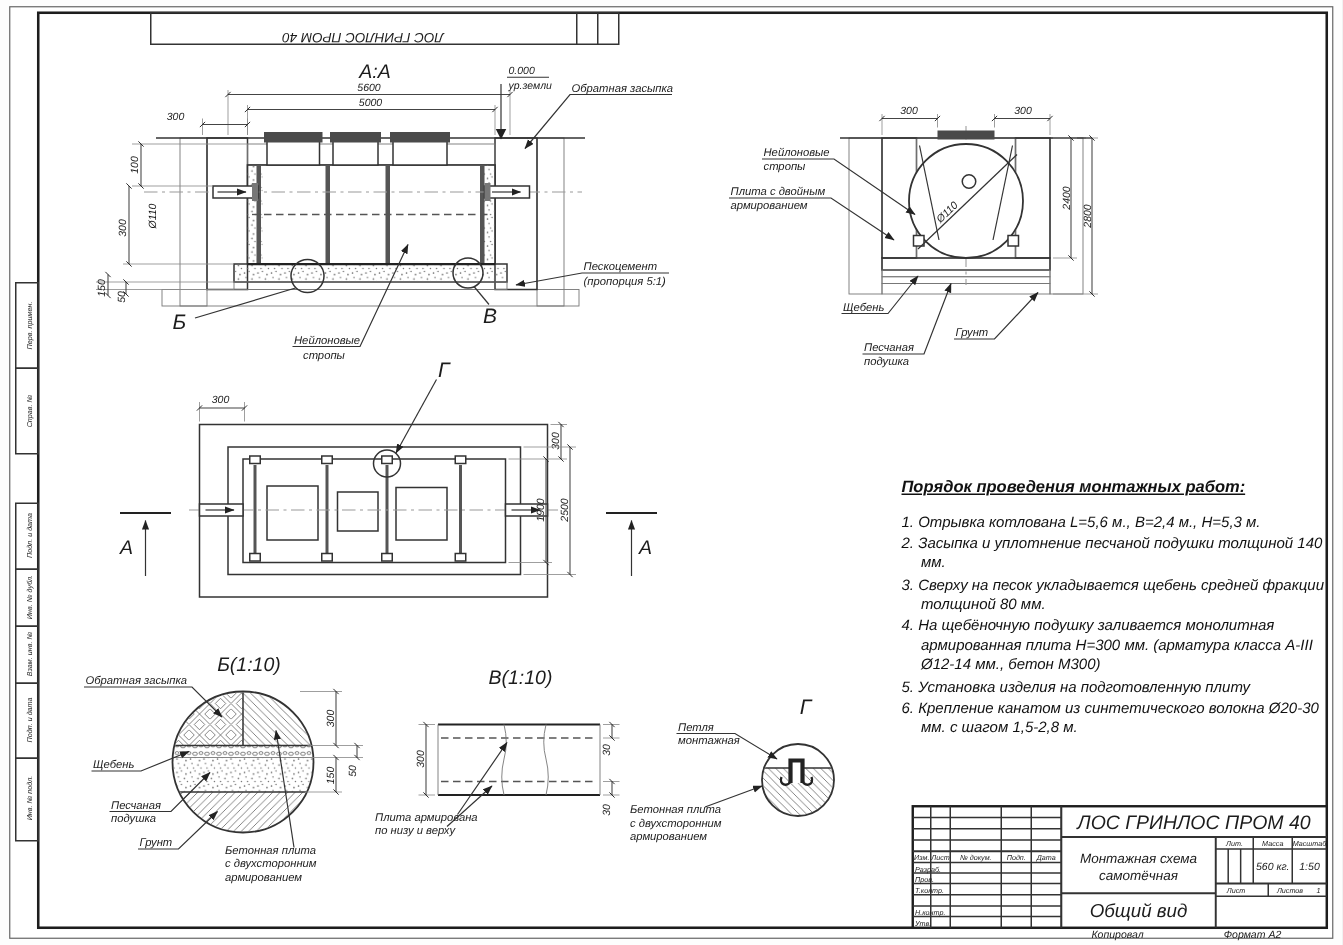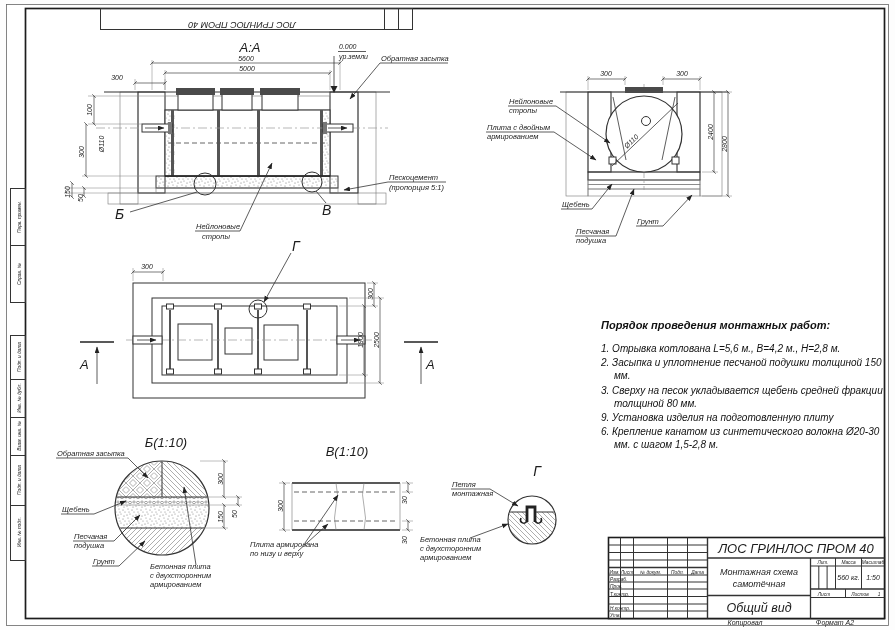--- a/index.html
+++ b/index.html
@@ -18,21 +18,21 @@
   .ln{stroke:#333;stroke-width:1;fill:none}
   .lnw{stroke:#333;stroke-width:1;fill:#fff}
   .thk{stroke:#1d1d1d;stroke-width:1.7;fill:none}
   .thin{stroke:#777;stroke-width:.6;fill:none}
   .wit{stroke:#8a8a8a;stroke-width:.55;fill:none}
   .dml{stroke:#444;stroke-width:.7;fill:none}
   .ldr{stroke:#333;stroke-width:.8;fill:none}
   .cl{stroke:#999;stroke-width:.7;stroke-dasharray:9 3 2 3;fill:none}
   .dsh{stroke:#555;stroke-width:.9;stroke-dasharray:5 3;fill:none}
   #instructions{position:absolute;left:601px;top:319px;width:284px;color:#111}
-  #instructions .ititle{font:italic bold 11px "Liberation Sans",sans-serif;margin:0 0 11px 0}
+  #instructions .ititle{font:italic bold 11px "Liberation Sans",sans-serif;text-decoration:underline;margin:0 0 11px 0}
   #instructions .iitem{font:italic 10px/1.32 "Liberation Sans",sans-serif;margin:0 0 1px 0;text-indent:-13px;padding-left:13px}
 </style>
 </head>
 <body>
 
 <div id="sheet">
 <svg width="895" height="630" viewBox="0 0 895 630">
   <defs>
     <pattern id="pSoil" width="5" height="5" patternUnits="userSpaceOnUse">
       <path d="M0,5 L5,0 M-1,1 L1,-1 M4,6 L6,4" stroke="#777" stroke-width="0.6"></path>
@@ -450,19 +450,20 @@
     <text class="t5" x="610" y="595.5">Т.контр.</text>
     <text class="t5" x="610" y="610">Н.контр.</text>
     <text class="t5" x="610" y="617.3">Утв.</text>
     <text class="t7 mid" x="745" y="625">Копировал</text>
     <text class="t7 mid" x="835" y="625">Формат А2</text>
   </g>
 </svg>
 
   <div id="instructions">
     <p class="ititle">Порядок проведения монтажных работ:</p>
-    <p class="iitem">1. Отрывка котлована L=5,6 м., В=4,2 м., Н=2,8 м.</p>
-    <p class="iitem">2. Засыпка и уплотнение песчаной подушки толщиной 150 мм.</p>
+    <p class="iitem">1. Отрывка котлована L=5,6 м., В=2,4 м., Н=5,3 м.</p>
+    <p class="iitem">2. Засыпка и уплотнение песчаной подушки толщиной 140 мм.</p>
     <p class="iitem">3. Сверху на песок укладывается щебень средней фракции толщиной 80 мм.</p>
-    <p class="iitem">9. Установка изделия на подготовленную плиту</p>
+    <p class="iitem">4. На щебёночную подушку заливается монолитная армированная плита Н=300 мм. (арматура класса А-III Ø12-14 мм., бетон М300)</p>
+    <p class="iitem">5. Установка изделия на подготовленную плиту</p>
     <p class="iitem">6. Крепление канатом из синтетического волокна Ø20-30 мм. с шагом 1,5-2,8 м.</p>
   </div>
 </div>
 
 </body></html>

